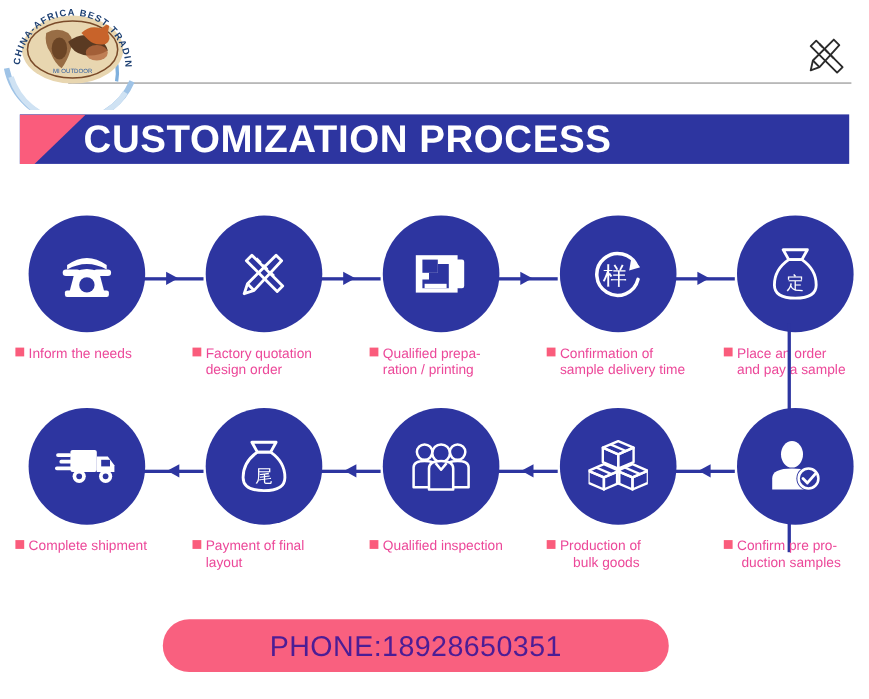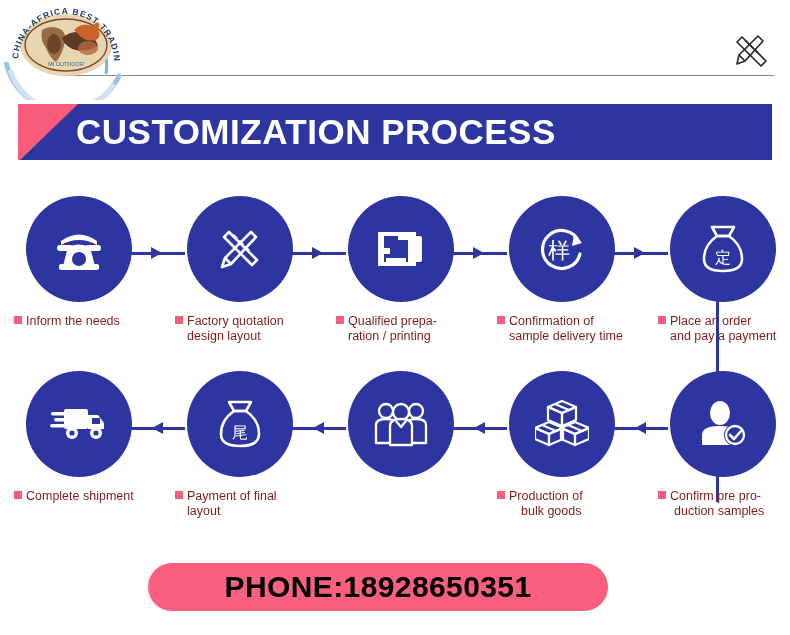--- a/index.html
+++ b/index.html
@@ -22,21 +22,21 @@
     position:absolute;left:2px;top:0px;width:128px;height:100px;
   }
   .logo svg{display:block;}
 
   .tool-icon{
     position:absolute;left:726px;top:28px;width:48px;height:44px;
   }
 
   
   .banner{
-    position:absolute;left:18px;top:104px;width:754px;height:56px;
+    position:absolute;left:18px;top:104px;width:754px;height:45px;
     background:#2d35a0;
     overflow:hidden;
   }
   .banner-accent{
     position:absolute;left:0;top:0;width:60px;height:58px;
     background:#fa5c7c;
     clip-path:polygon(0 0, 100% 0, 0 100%);
   }
   .banner-title{
     position:absolute;left:58px;top:50%;transform:translateY(-50%);
@@ -58,21 +58,21 @@
   }
   .bubble{
     position:absolute;left:50%;top:0;transform:translateX(-50%);
     width:106px;height:106px;border-radius:50%;
     background:#2d35a0;
     display:flex;align-items:center;justify-content:center;
   }
   .bubble svg{display:block;}
   .label{
     position:absolute;left:0;top:118px;width:158px;
-    font-size:12.5px;color:#7f1d1d;line-height:15px;
+    font-size:12.5px;color:#ec4899;line-height:15px;
     text-align:left;
     padding-left:14px;
     box-sizing:border-box;
   }
   .label .bullet{
     display:inline-block;width:8px;height:8px;background:#fa5c7c;
     margin-right:4px;vertical-align:1px;
   }
   .label .txt{display:inline;}
 
@@ -108,21 +108,21 @@
     border-top:13px solid #2d35a0;
   }
 
   
   .phone{
     position:absolute;left:148px;top:563px;width:460px;height:48px;
     background:#f9607f;border-radius:26px;
     display:flex;align-items:center;justify-content:center;
   }
   .phone-text{
-    color:#000000;font-size:30px;font-weight:bold;letter-spacing:0.4px;
+    color:#4c1d95;font-size:26px;font-weight:normal;letter-spacing:0.4px;
     white-space:nowrap;
   }
 </style>
 </head>
 <body>
 
 <div class="page">
 
   <div class="header-rule"></div>
 
@@ -221,21 +221,21 @@
             <path d="M 10,14 L 15,9 L 43,37 L 38,42 Z"></path>
             <path d="M 19,12 L 23,16"></path>
             <path d="M 25,18 L 29,22"></path>
             <path d="M 31,24 L 35,28"></path>
             <path d="M 42,14 L 37,9 L 11,35 L 8,44 L 17,41 Z"></path>
             <path d="M 11,35 L 17,41"></path>
           </svg>
         </div>
         <div class="label">
           <span class="bullet"></span><span class="txt">Factory quotation</span><br>
-          <span class="txt" style="margin-left:12px;">design layout</span>
+          <span class="txt" style="margin-left:12px;">design order</span>
         </div>
       </div>
 
       <div class="node" style="left:322px;">
         <div class="bubble">
           <svg width="54" height="50" viewBox="0 0 54 50" xmlns="http://www.w3.org/2000/svg">
             <g fill="#ffffff">
               <rect x="4" y="8" width="38" height="34"></rect>
               <rect x="40" y="12" width="8" height="26" rx="2"></rect>
               <rect x="10" y="12" width="14" height="12" fill="#2d35a0"></rect>
@@ -269,21 +269,21 @@
           <svg width="50" height="56" viewBox="0 0 50 56" xmlns="http://www.w3.org/2000/svg">
             <g fill="none" stroke="#ffffff" stroke-width="2.6" stroke-linejoin="round">
               <path d="M 14,6 L 36,6 L 31,15 L 19,15 Z"></path>
               <path d="M 19,15 q -13,9 -13,23 q 0,12 19,12 q 19,0 19,-12 q 0,-14 -13,-23 z"></path>
             </g>
             <text x="25" y="42" text-anchor="middle" font-family="'DejaVu Sans', sans-serif" font-size="16" fill="#ffffff">定</text>
           </svg>
         </div>
         <div class="label">
           <span class="bullet"></span><span class="txt">Place an order</span><br>
-          <span class="txt" style="margin-left:12px;">and pay a payment</span>
+          <span class="txt" style="margin-left:12px;">and pay a sample</span>
         </div>
       </div>
     </div>
 
     <div class="vconn">
       <div class="vbar"></div>
       <div class="vhead"></div>
     </div>
 
     <div class="row row2">
@@ -348,20 +348,23 @@
           <svg width="58" height="50" viewBox="0 0 58 50" xmlns="http://www.w3.org/2000/svg" fill="none" stroke="#ffffff" stroke-width="2.3" stroke-linejoin="round">
             <circle cx="14" cy="12" r="7"></circle>
             <path d="M 4,44 L 4,26 q 0,-6 10,-6 q 10,0 10,6 L 24,44 Z"></path>
             <circle cx="44" cy="12" r="7"></circle>
             <path d="M 34,44 L 34,26 q 0,-6 10,-6 q 10,0 10,6 L 54,44 Z"></path>
             <circle cx="29" cy="13" r="8" fill="#2d35a0"></circle>
             <path d="M 18,46 L 18,27 q 0,-7 11,-7 q 11,0 11,7 L 40,46 Z" fill="#2d35a0"></path>
             <path d="M 24,22 L 29,28 L 34,22"></path>
           </svg>
         </div>
+        <div class="label">
+          <span class="bullet"></span><span class="txt">Qualified inspection</span>
+        </div>
       </div>
 
       <div class="node" style="left:483px;">
         <div class="bubble">
           <svg width="54" height="52" viewBox="0 0 54 52" xmlns="http://www.w3.org/2000/svg" fill="none" stroke="#ffffff" stroke-width="2.2" stroke-linejoin="round">
 
             <path d="M 27,3 L 41,9 L 27,15 L 13,9 Z"></path>
             <path d="M 13,9 L 13,22 L 27,28 L 27,15 Z"></path>
             <path d="M 41,9 L 41,22 L 27,28 L 27,15 Z"></path>
             <path d="M 20,6 L 34,12"></path>

